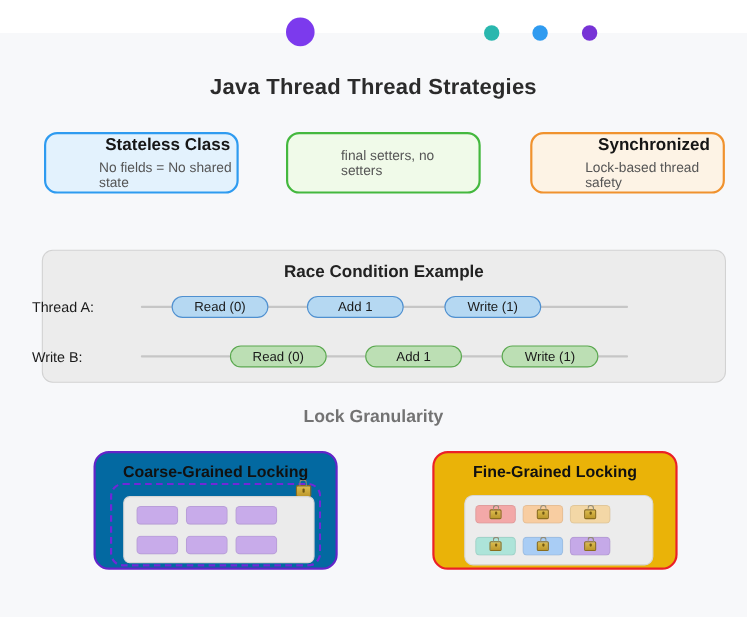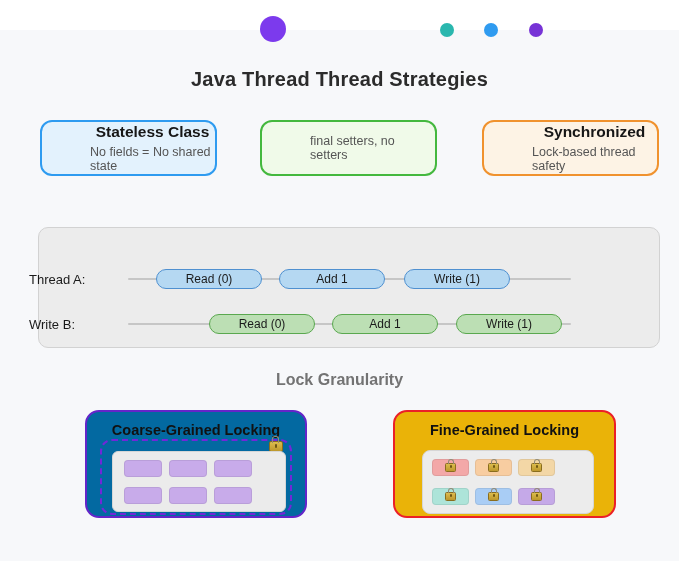--- a/index.html
+++ b/index.html
@@ -18,21 +18,21 @@
   .strategy-card.c0{left:40px}.strategy-card.c1{left:260px}.strategy-card.c2{left:482px}
   .card-title{font-size:15.5px;font-weight:bold;color:#161616;}
   .card-sub{font-size:12.5px;color:#555;}
 
   .race-panel{position:absolute;left:38px;top:227px;width:622px;height:121px;box-sizing:border-box;
               background:#ececec;border:1px solid #d2d2d2;border-radius:10px;}
   .race-title{position:absolute;top:11px;left:0;width:100%;text-align:center;
               font-size:15.5px;font-weight:bold;color:#222;}
   .thread-label{position:absolute;left:-10px;font-size:13px;color:#1a1a1a;}
   .thread-line{position:absolute;height:2px;background:#c6c6c6;border-radius:1px;}
-  .pill{position:absolute;width:106px;height:20px;box-sizing:border-box;border:1.5px solid;
+  .pill{position:absolute;width:88px;height:20px;box-sizing:border-box;border:1.5px solid;
         border-radius:10px;display:flex;align-items:center;justify-content:center;
         font-size:12px;color:#1a1a1a;}
 
   .lock-title{position:absolute;top:371px;left:0;width:679px;text-align:center;
               font-size:16px;font-weight:bold;color:#737373;}
 
   .lock-box{position:absolute;top:410px;height:108px;box-sizing:border-box;border-radius:14px;}
   .lock-box.coarse{left:85px;width:222px;border:2.5px solid;}
   .lock-box.fine{left:393px;width:223px;border:2px solid;}
   .lock-box-title{position:absolute;top:10px;left:0;width:100%;text-align:center;
@@ -85,20 +85,21 @@
     <div class="strategy-card c1" style="background: rgb(240, 250, 233); border-color: rgb(68, 184, 62);">
       <div class="card-sub">final setters, no setters</div>
     </div>
     <div class="strategy-card c2" style="background: rgb(253, 243, 229); border-color: rgb(240, 146, 46);">
       <div class="card-title">Synchronized</div>
       <div class="card-sub">Lock-based thread safety</div>
     </div>
   </div>
 
   <div class="race-panel">
+    <div class="race-title">Race Condition Example</div>
   <div class="thread-label" style="top: 44px;">Thread A:</div>
       <div class="thread-line" style="top: 50px; left: 89px; width: 443px;"></div>
       <div class="pill" style="left: 117px; top: 41px; background: rgb(181, 216, 242); border-color: rgb(79, 144, 208);">Read (0)</div>
       <div class="pill" style="left: 240px; top: 41px; background: rgb(181, 216, 242); border-color: rgb(79, 144, 208);">Add 1</div>
       <div class="pill" style="left: 365px; top: 41px; background: rgb(181, 216, 242); border-color: rgb(79, 144, 208);">Write (1)</div>
       <div class="thread-label" style="top: 89px;">Write B:</div>
       <div class="thread-line" style="top: 95px; left: 89px; width: 443px;"></div>
       <div class="pill" style="left: 170px; top: 86px; background: rgb(188, 223, 180); border-color: rgb(90, 168, 79);">Read (0)</div>
       <div class="pill" style="left: 293px; top: 86px; background: rgb(188, 223, 180); border-color: rgb(90, 168, 79);">Add 1</div>
       <div class="pill" style="left: 417px; top: 86px; background: rgb(188, 223, 180); border-color: rgb(90, 168, 79);">Write (1)</div>

